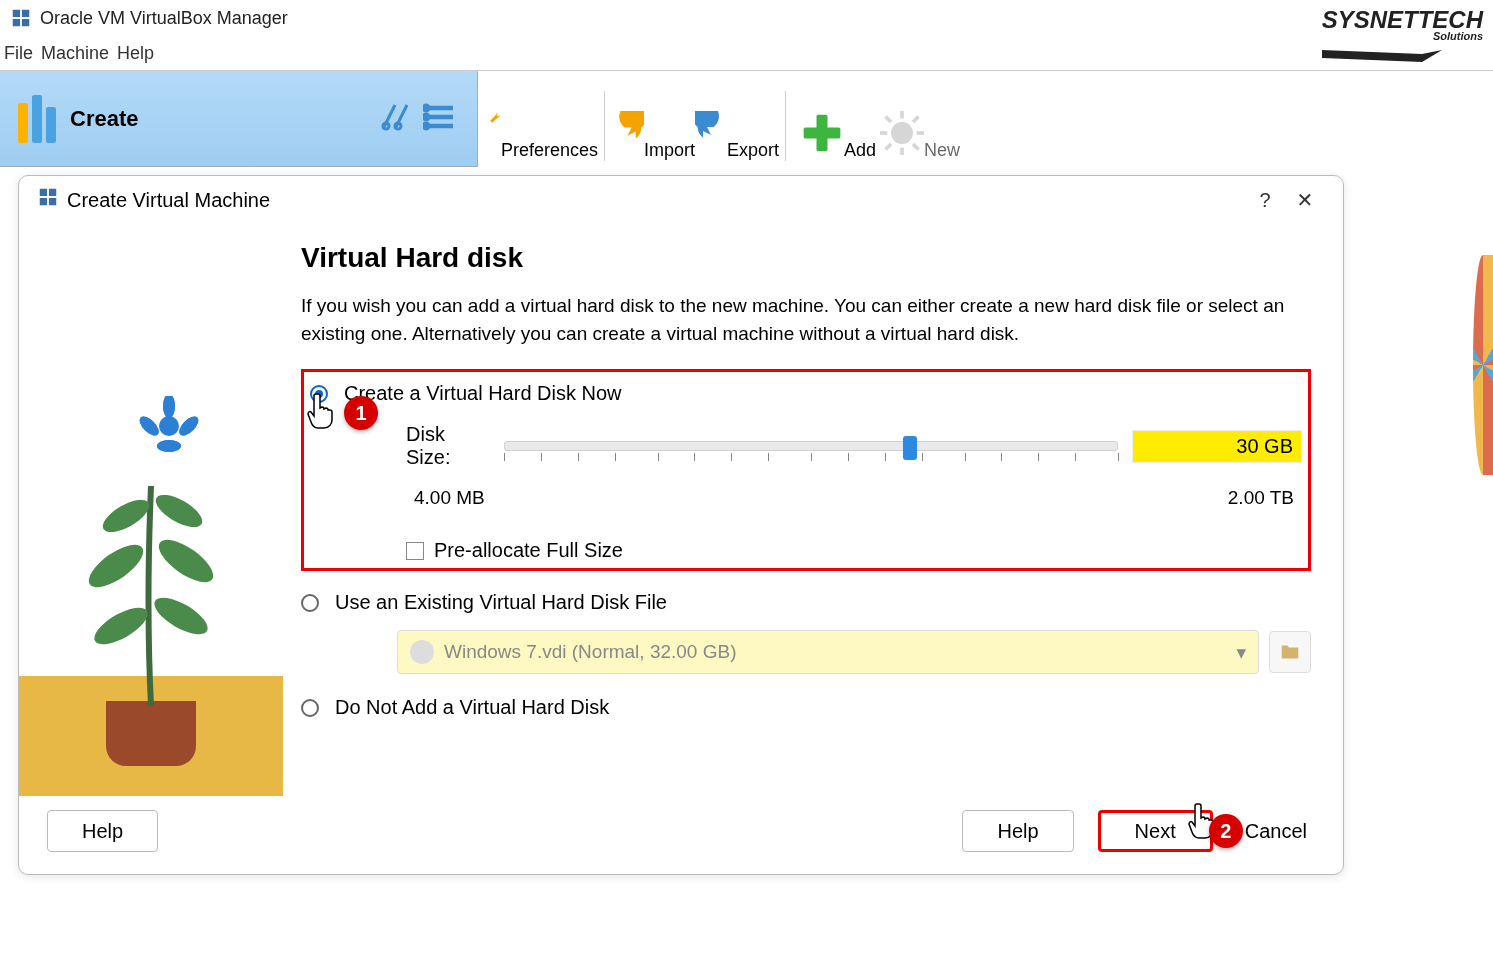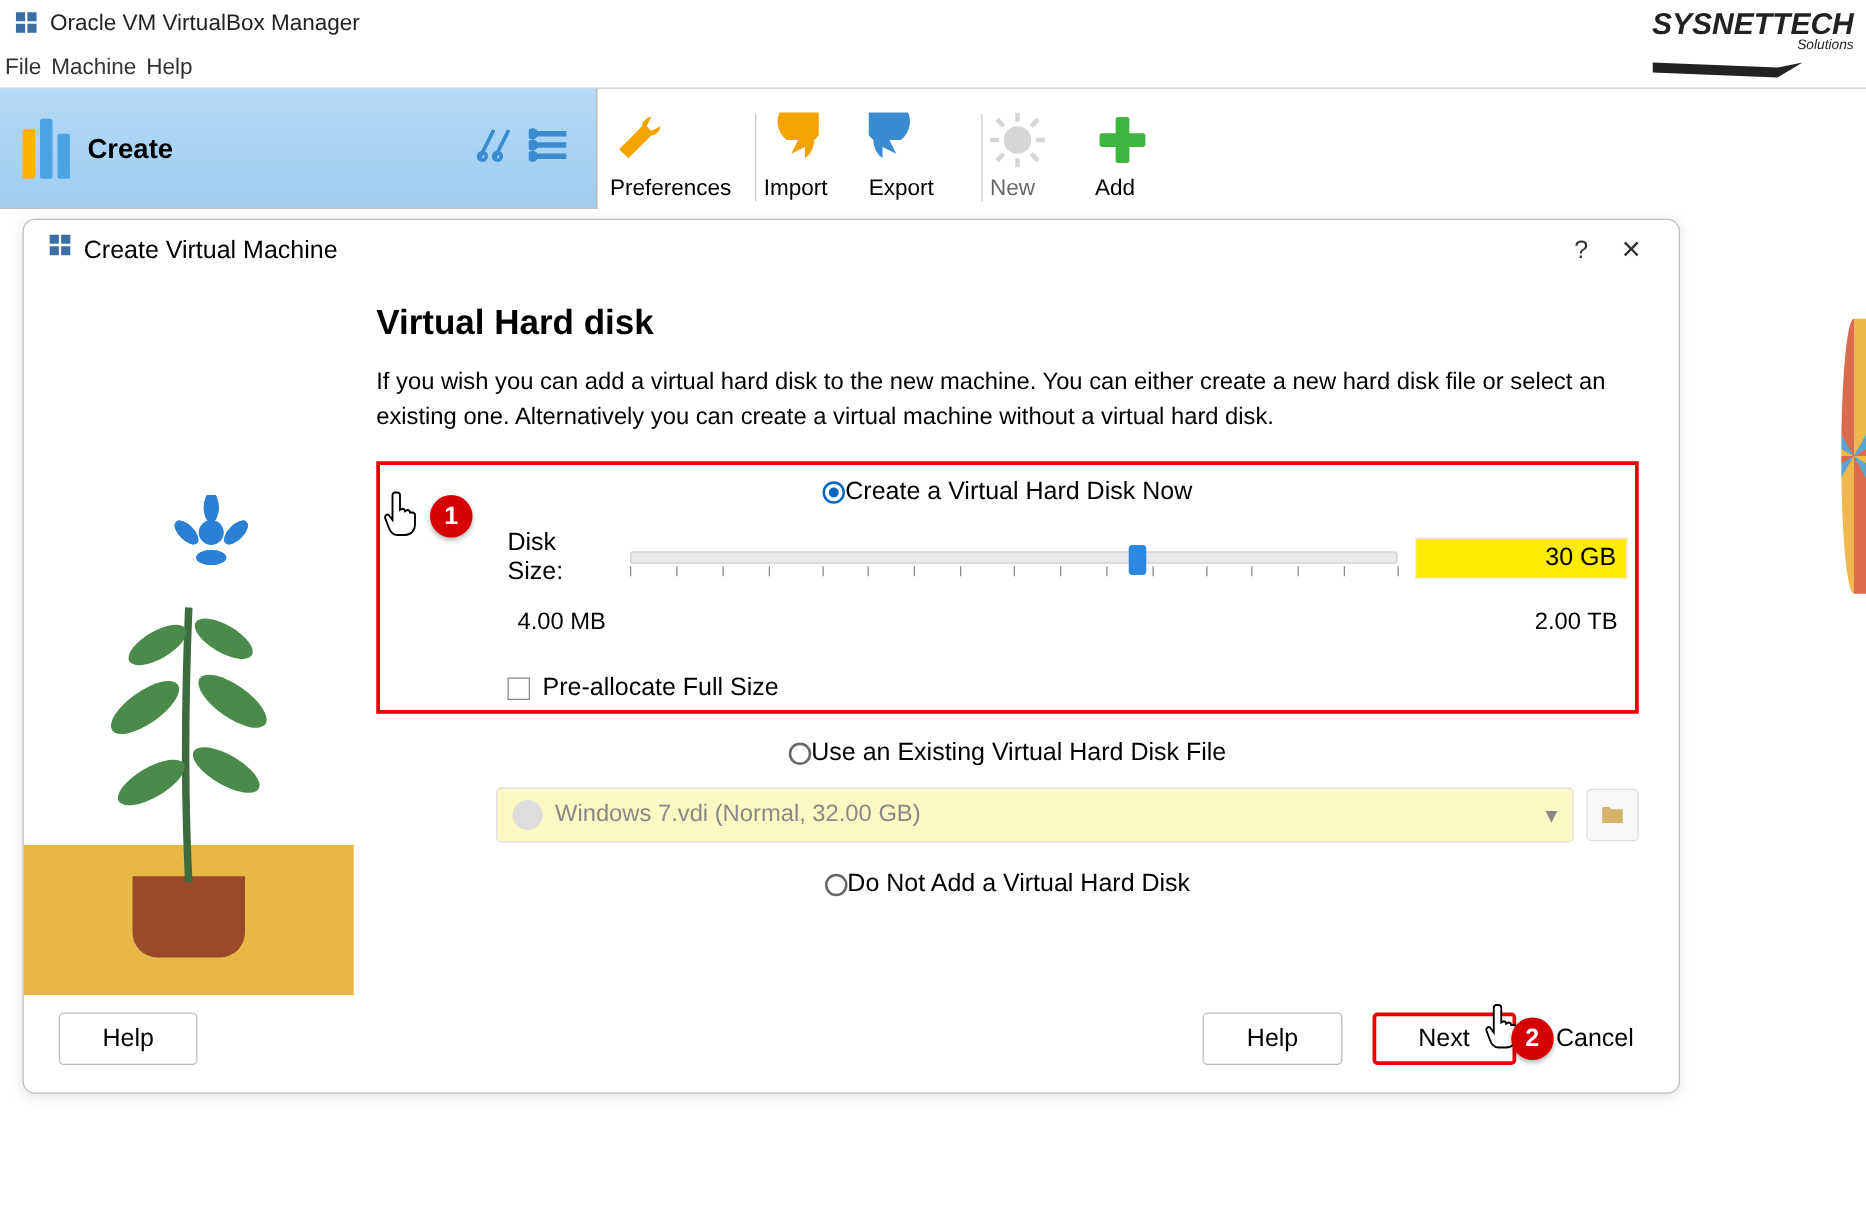--- a/index.html
+++ b/index.html
@@ -20,21 +20,21 @@
   .tools-left { display: flex; align-items: center; gap: 14px; padding-left: 18px; flex: 1; }
   .tools-right { display: flex; align-items: center; gap: 10px; padding-right: 18px; }
   .tools-label { font-size: 22px; font-weight: 700; }
   .tools-icon { display: flex; align-items: flex-end; gap: 4px; }
   .bar { width: 10px; border-radius: 2px; }
   .bar1 { height: 40px; background: #ffb300; }
   .bar2 { height: 48px; background: #4aa3e0; }
   .bar3 { height: 36px; background: #4aa3e0; }
   
   .toolbar { display: flex; align-items: flex-end; padding: 6px 10px; height: 96px; gap: 0; }
-  .toolbar-btn { display: flex; flex-direction: column; align-items: flex-start; justify-content: flex-end; width: 110px; height: 86px; cursor: pointer; }
+  .toolbar-btn { display: flex; align-items: flex-end; justify-content: flex-end; width: 110px; height: 86px; cursor: pointer; }
   .toolbar-btn.narrow { width: 84px; }
   .toolbar-btn.disabled { opacity: 0.6; cursor: default; }
   .toolbar-icon { width: 44px; height: 44px; margin-bottom: 6px; }
   .toolbar-label { font-size: 18px; }
   .sep { width: 1px; height: 70px; background: #ccc; margin: 0 6px; }
   
   
   .dialog { position: absolute; left: 18px; top: 175px; width: 1326px; height: 700px; background: #fff; border: 1px solid #bbb; border-radius: 10px; box-shadow: 0 2px 10px rgba(0,0,0,0.1); display: flex; flex-direction: column; }
   .dialog-titlebar { display: flex; align-items: flex-end; padding: 8px 18px; height: 44px; }
   .dialog-title { font-size: 20px; flex: 1; }
@@ -45,21 +45,21 @@
   .art-img { width: 100%; height: 560px; position: relative; }
   .art-ground { position: absolute; bottom: 0; left: 0; right: 0; height: 120px; background: #e8b847; }
   .art-pot { position: absolute; bottom: 30px; left: 50%; transform: translateX(-50%); width: 90px; height: 65px; background: #9a4a2a; border-radius: 0 0 20px 20px; }
   .art-flower { position: absolute; bottom: 340px; left: 50%; transform: translateX(-20%); width: 60px; height: 60px; }
   
   .wizard-content { flex: 1; padding: 22px 32px 10px 18px; display: flex; flex-direction: column; }
   .page-title { font-size: 28px; font-weight: 700; margin-bottom: 18px; }
   .page-desc { font-size: 19px; line-height: 1.45; margin-bottom: 22px; }
   
   .opt-highlight { border: 3px solid #e00; padding: 6px; margin-bottom: 8px; }
-  .opt-row { display: flex; align-items: center; gap: 0; padding: 4px 0; position: relative; justify-content: center; }
+  .opt-row { display: flex; align-items: center; gap: 16px; padding: 4px 0; position: relative; }
   .radio { width: 18px; height: 18px; border: 2px solid #666; border-radius: 50%; position: relative; cursor: pointer; flex-shrink: 0; }
   .radio.checked { border-color: #0a66c2; }
   .radio.checked::after { content:''; position:absolute; inset:3px; background:#0a66c2; border-radius:50%; }
   .opt-label { font-size: 20px; }
   
   .sub { margin-left: 96px; margin-top: 14px; }
   .disk-row { display: flex; align-items: center; gap: 14px; }
   .disk-label { font-size: 20px; width: 84px; }
   .slider-wrap { flex: 1; position: relative; }
   .slider-track { height: 10px; background: #e9e9e9; border: 1px solid #d0d0d0; border-radius: 3px; position: relative; }
@@ -82,21 +82,21 @@
   .btn { height: 42px; padding: 0 34px; font-size: 20px; background: #fff; border: 1px solid #bbb; border-radius: 4px; cursor: pointer; display: flex; align-items: center; }
   .btn.next-hl { border: 3px solid #e00; }
   .btn.link { border: none; padding: 0 8px; }
   
   
   .badge { position: absolute; width: 34px; height: 34px; background: #d60000; border-radius: 50%; color: #fff; font-size: 20px; font-weight: 700; display: flex; align-items: center; justify-content: center; box-shadow: 0 2px 4px rgba(0,0,0,0.3); z-index: 10; }
   .pointer-hand { position: absolute; width: 32px; height: 38px; z-index: 9; }
   
   
   .watermark { position: absolute; top: 6px; right: 10px; font-style: italic; font-weight: 900; font-size: 24px; color: #222; text-align: right; }
-  .watermark small { font-size: 11px; font-weight: 400; display: block; margin-top: -4px; }
+  .watermark small { font-size: 11px; font-weight: 700; display: block; margin-top: -4px; }
   
   .slice { position: absolute; right: 0; top: 255px; width: 20px; height: 220px; background: repeating-conic-gradient(#efb03a 0 30deg, #4a9ad0 30deg 60deg, #d95b3a 60deg 90deg); border-radius: 50% 0 0 50%; opacity: 0.9; }
 </style>
 </head>
 <body>
 
 <div class="titlebar">
   <span class="titlebar-icon">
     <svg viewBox="0 0 24 24">
         <path fill="#3a6ea5" d="M3 3h8v8H3zM13 3h8v8h-8zM3 13h8v8H3zM13 13h8v8h-8z"></path>
@@ -161,46 +161,46 @@
     </div>
     <div class="toolbar-btn narrow">
       <span class="toolbar-icon">
         <svg viewBox="0 0 24 24" fill="#3a8bd0">
             <path d="M12 2a10 10 0 0 0-8 4h5l-3 6 6-3v5a10 10 0 1 0 0-12z" transform="rotate(-90 12 12)"></path>
           </svg>
       </span>
       <span class="toolbar-label">Export</span>
     </div>
     <div class="sep"></div>
+    <div class="toolbar-btn narrow">
+      <span class="toolbar-icon">
+        <svg viewBox="0 0 24 24" fill="#3eb53e">
+            <rect x="9" y="2" width="6" height="20" rx="1"></rect>
+            <rect x="2" y="9" width="20" height="6" rx="1"></rect>
+          </svg>
+      </span>
+      <span class="toolbar-label">Add</span>
+    </div>
     <div class="toolbar-btn narrow disabled">
       <span class="toolbar-icon">
         <svg viewBox="0 0 24 24" fill="#bbb">
             <circle cx="12" cy="12" r="6"></circle>
             <g stroke="#bbb" stroke-width="2">
               <line x1="12" y1="0" x2="12" y2="4"></line>
               <line x1="12" y1="20" x2="12" y2="24"></line>
               <line x1="0" y1="12" x2="4" y2="12"></line>
               <line x1="20" y1="12" x2="24" y2="12"></line>
               <line x1="3" y1="3" x2="6" y2="6"></line>
               <line x1="18" y1="18" x2="21" y2="21"></line>
               <line x1="3" y1="21" x2="6" y2="18"></line>
               <line x1="18" y1="6" x2="21" y2="3"></line>
             </g>
           </svg>
       </span>
       <span class="toolbar-label">New</span>
-    </div>
-    <div class="toolbar-btn narrow">
-      <span class="toolbar-icon">
-        <svg viewBox="0 0 24 24" fill="#3eb53e">
-            <rect x="9" y="2" width="6" height="20" rx="1"></rect>
-            <rect x="2" y="9" width="20" height="6" rx="1"></rect>
-          </svg>
-      </span>
-      <span class="toolbar-label">Add</span>
     </div>
   </div>
 </div>
 
 <div class="dialog">
   <div class="dialog-titlebar">
     <span style="margin-right:8px">
       <svg width="22" height="22" viewBox="0 0 24 24">
           <path fill="#3a6ea5" d="M3 3h8v8H3zM13 3h8v8h-8zM3 13h8v8H3zM13 13h8v8h-8z"></path>
         </svg>

